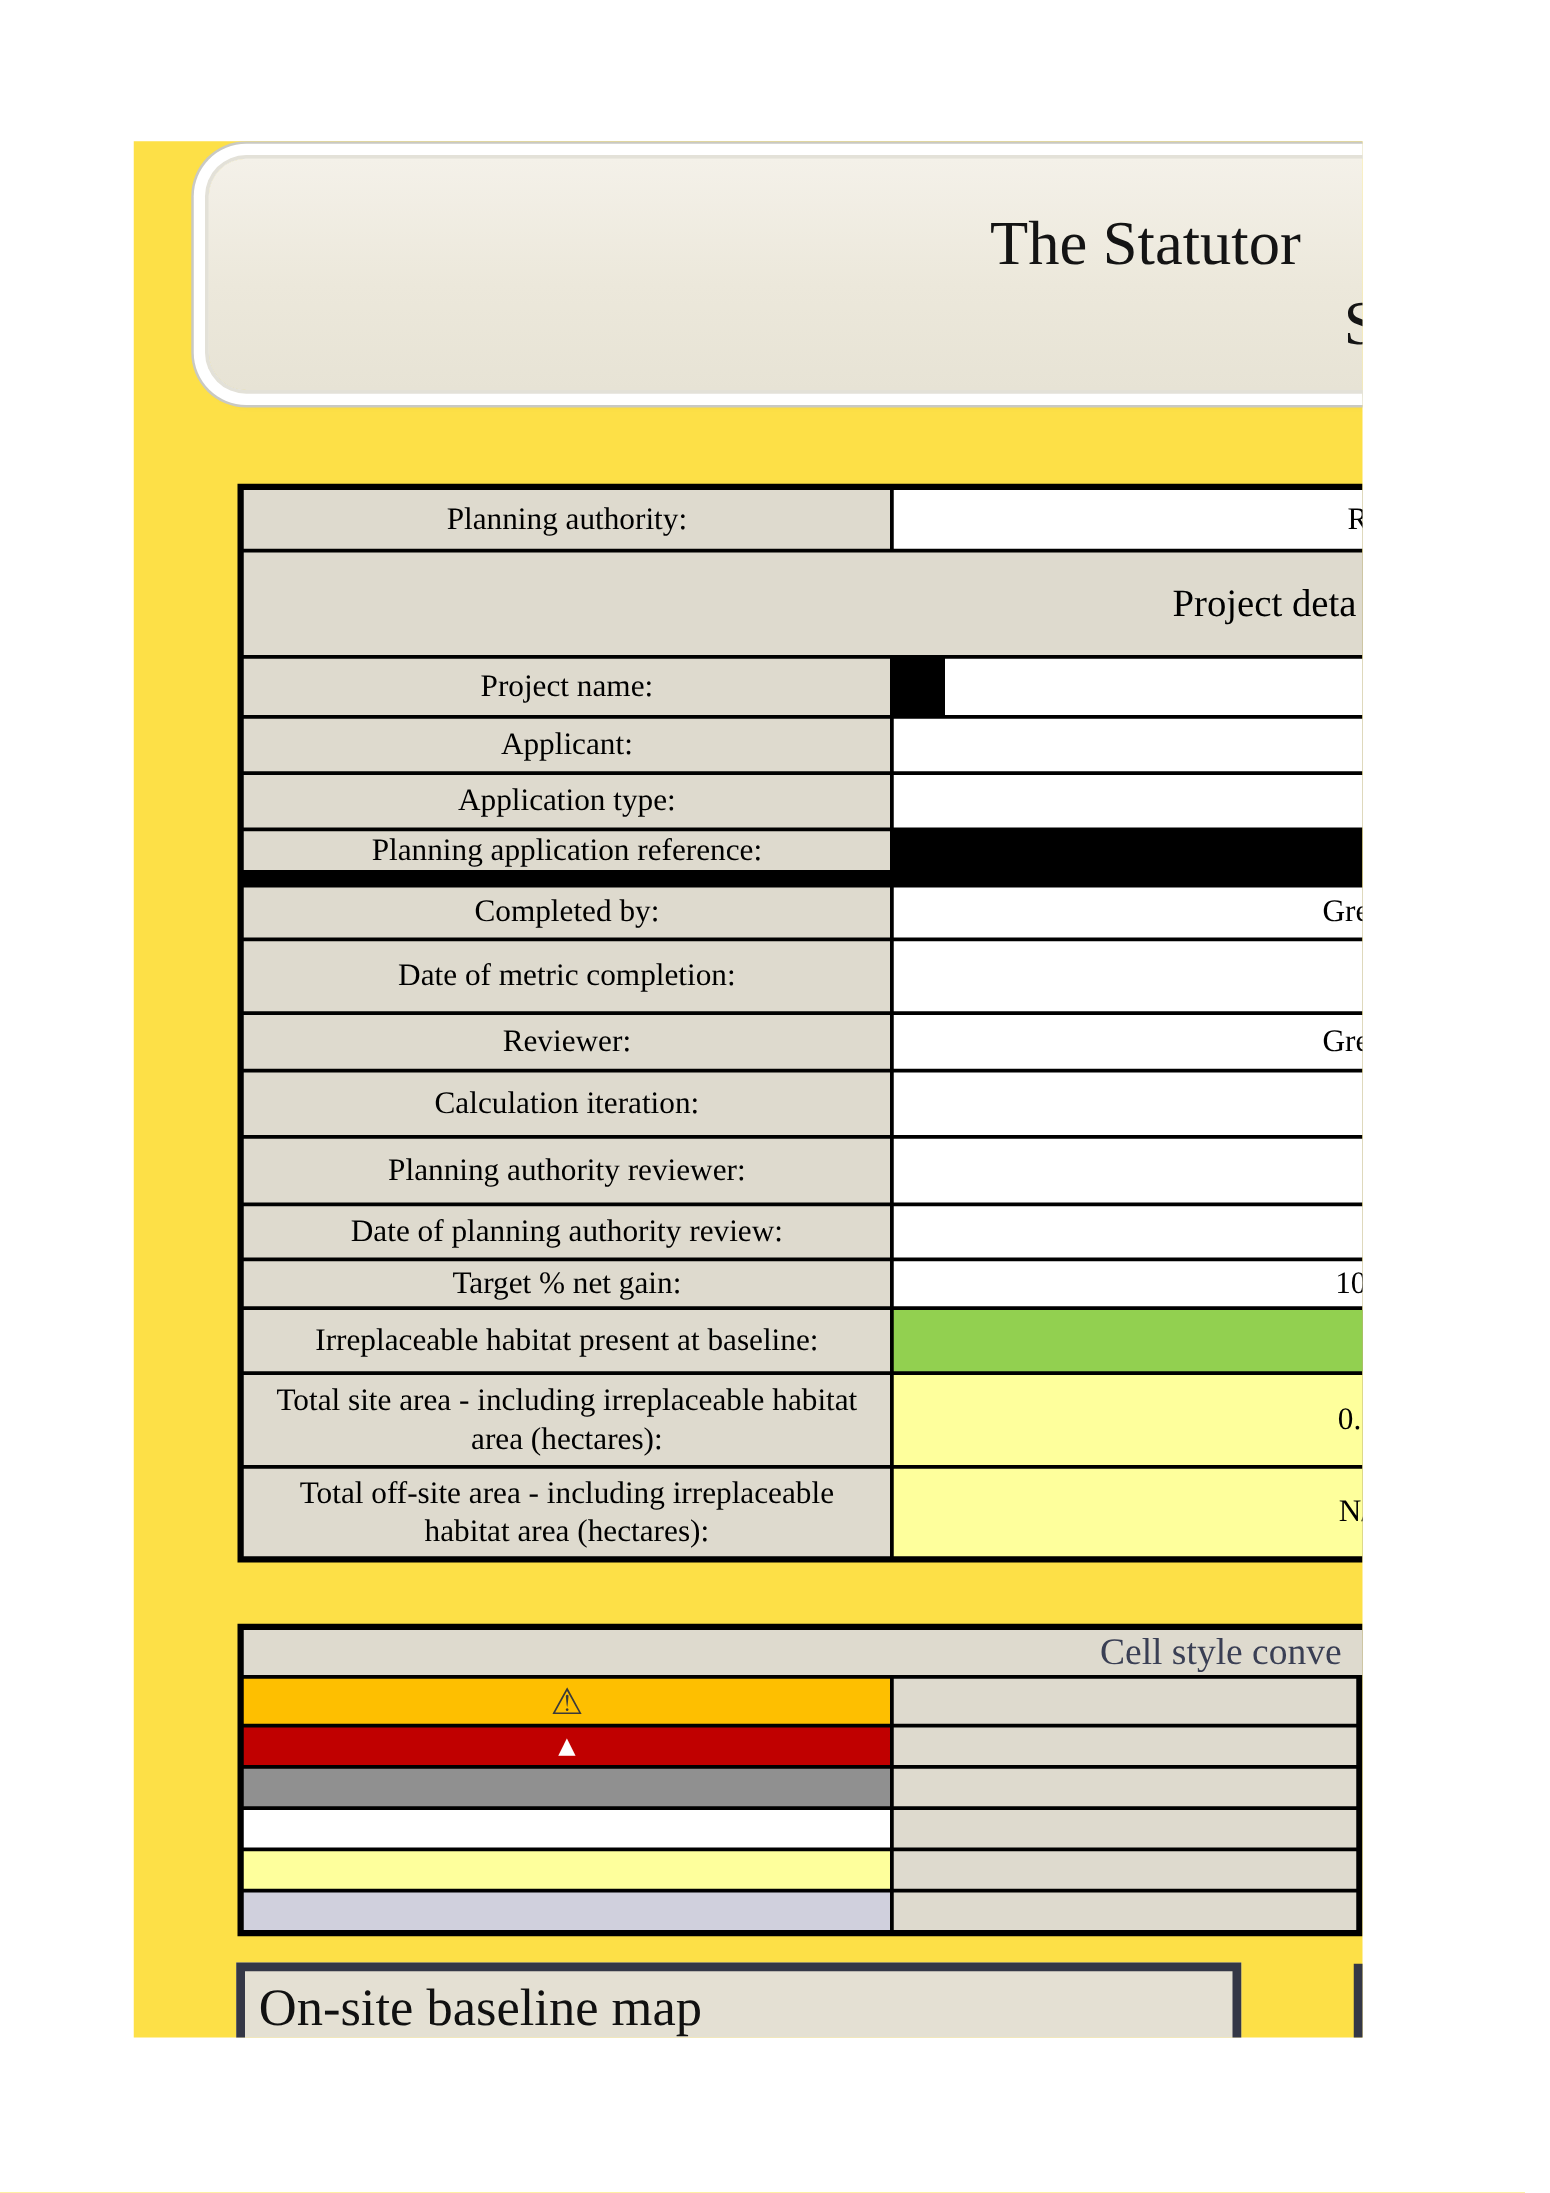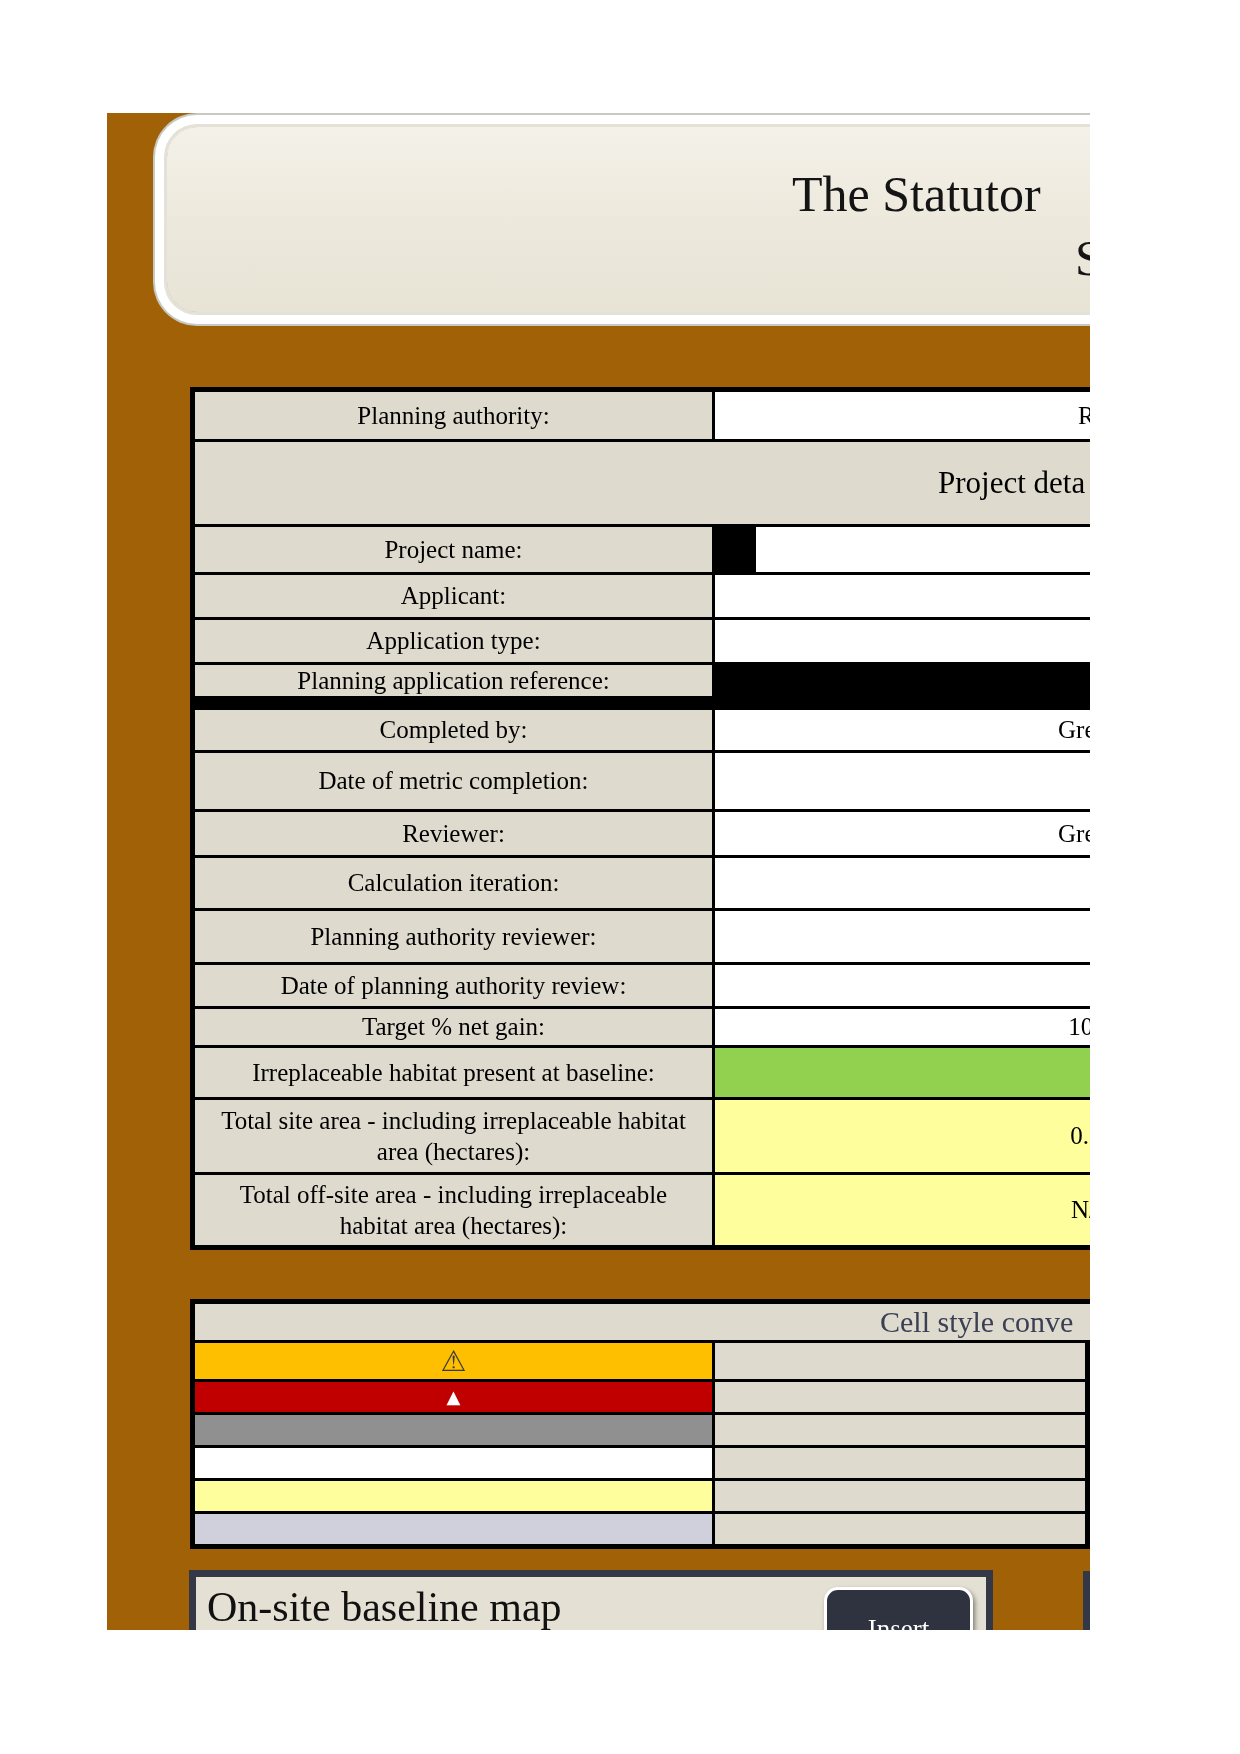--- a/index.html
+++ b/index.html
@@ -3,21 +3,21 @@
 <meta charset="utf-8">
 <style>
   html,body{margin:0;padding:0;}
   body{
     width:1240px;height:1754px;position:relative;background:#ffffff;
     font-family:"Liberation Serif","DejaVu Serif",serif;color:#000;
     overflow:hidden;
   }
   .viewport{
     position:absolute;left:107px;top:113px;width:983px;height:1517px;
-    background:#a16207;overflow:hidden;
+    background:#fde047;overflow:hidden;
   }
   
   .title-box{
     position:absolute;left:60px;top:14px;width:1200px;height:185px;
     border-radius:30px;
     background:linear-gradient(180deg,#f4f1e9 0%,#ece8db 55%,#e7e3d5 100%);
     box-shadow:0 0 0 3px #e3e1d8,0 0 0 12px #ffffff,0 0 0 14px #c9c9c3,4px 6px 9px rgba(70,80,85,.55);
   }
   .title-frag{position:absolute;font-size:50px;line-height:52px;color:#141414;white-space:nowrap;}
   
@@ -199,17 +199,16 @@
     </div>
 
     <div class="trow" style="height:30px;">
       <div class="swatch" style="background:#d0d0dd;"></div>
       <div class="sw-right"></div>
     </div>
   </div>
 
   <div class="map-box"></div>
   <div class="map-title">On-site baseline map</div>
-  <button class="insert-btn">Insert</button>
 
   <div class="next-box-sliver"></div>
 
 </div>
 
 </body></html>

